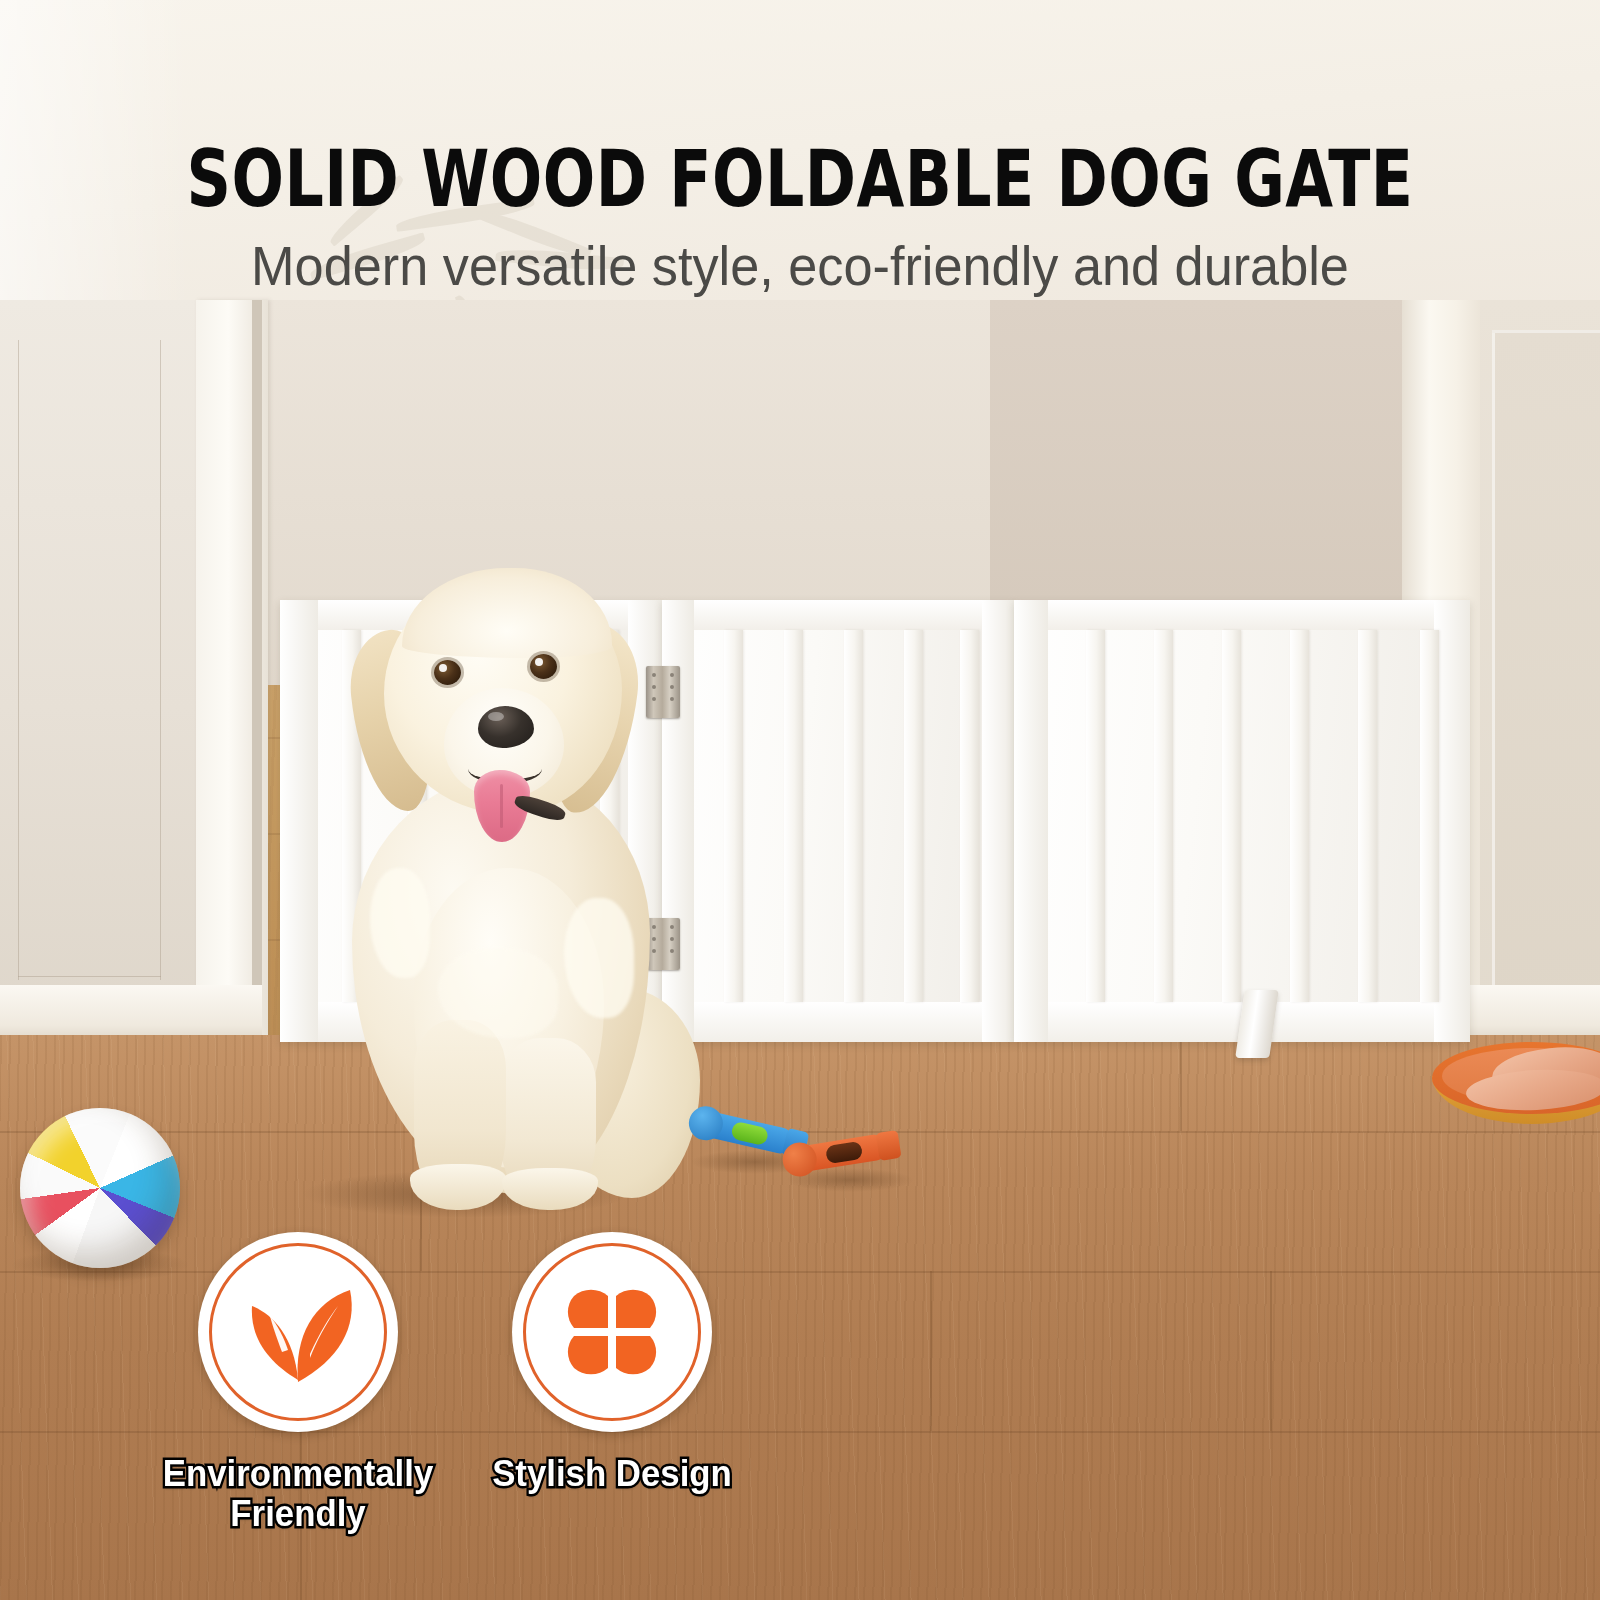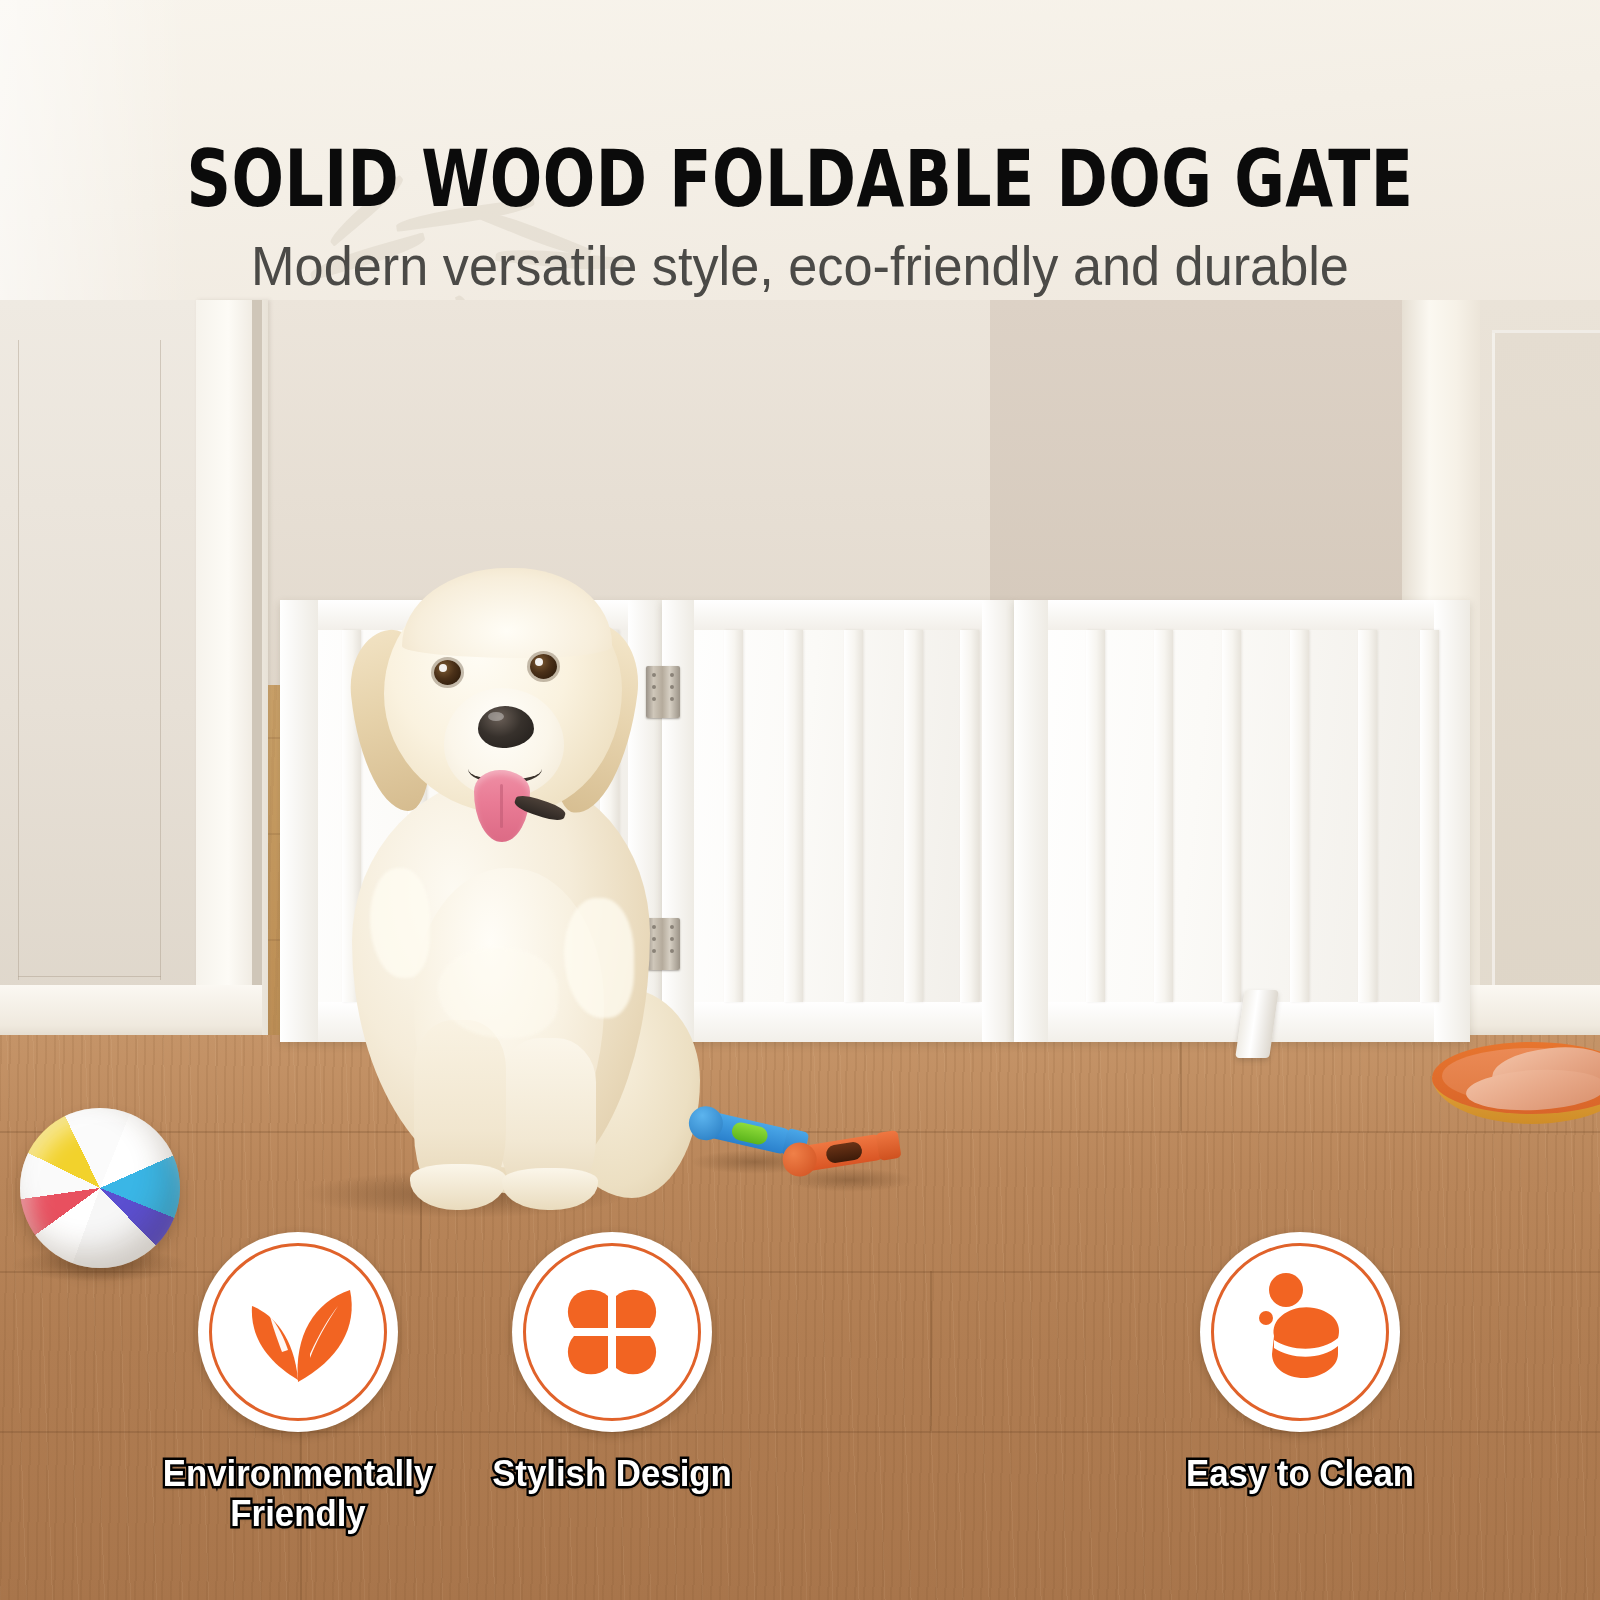--- a/index.html
+++ b/index.html
@@ -598,26 +598,15 @@
           <path d="M96 96 L96 64 A26 26 0 0 0 62 64 A24 24 0 0 0 62 96 Z" fill="#f26422"></path>
           <path d="M104 96 L104 64 A26 26 0 0 1 138 64 A24 24 0 0 1 138 96 Z" fill="#f26422"></path>
           <path d="M96 104 L96 136 A26 26 0 0 1 62 136 A24 24 0 0 1 62 104 Z" fill="#f26422"></path>
           <path d="M104 104 L104 136 A26 26 0 0 0 138 136 A24 24 0 0 0 138 104 Z" fill="#f26422"></path>
         </svg>
       </div>
       <div class="feature-label" style="white-space:pre-line;">Stylish Design</div>
     </div>
 
 
-    <div class="feature" style="left:1150px;">
-      <div class="badge">
-        <svg class="badge-ico" viewBox="0 0 200 200">
-          <circle cx="86" cy="58" r="17" fill="#f26422"></circle>
-          <circle cx="66" cy="86" r="7" fill="#f26422"></circle>
-          <path d="M74 104 C 70 86 92 72 114 76 C 134 80 142 92 138 106 L 138 122 C 138 136 120 146 104 146 C 86 146 72 136 72 122 Z" fill="#f26422"></path>
-          <path d="M74 108 C 92 120 122 120 138 106 L 138 114 C 122 128 92 128 74 116 Z" fill="#ffffff"></path>
-        </svg>
-      </div>
-      <div class="feature-label" style="white-space:pre-line;">Easy to Clean</div>
-    </div>
 
   </div>
 </div>
 
 </body></html>

